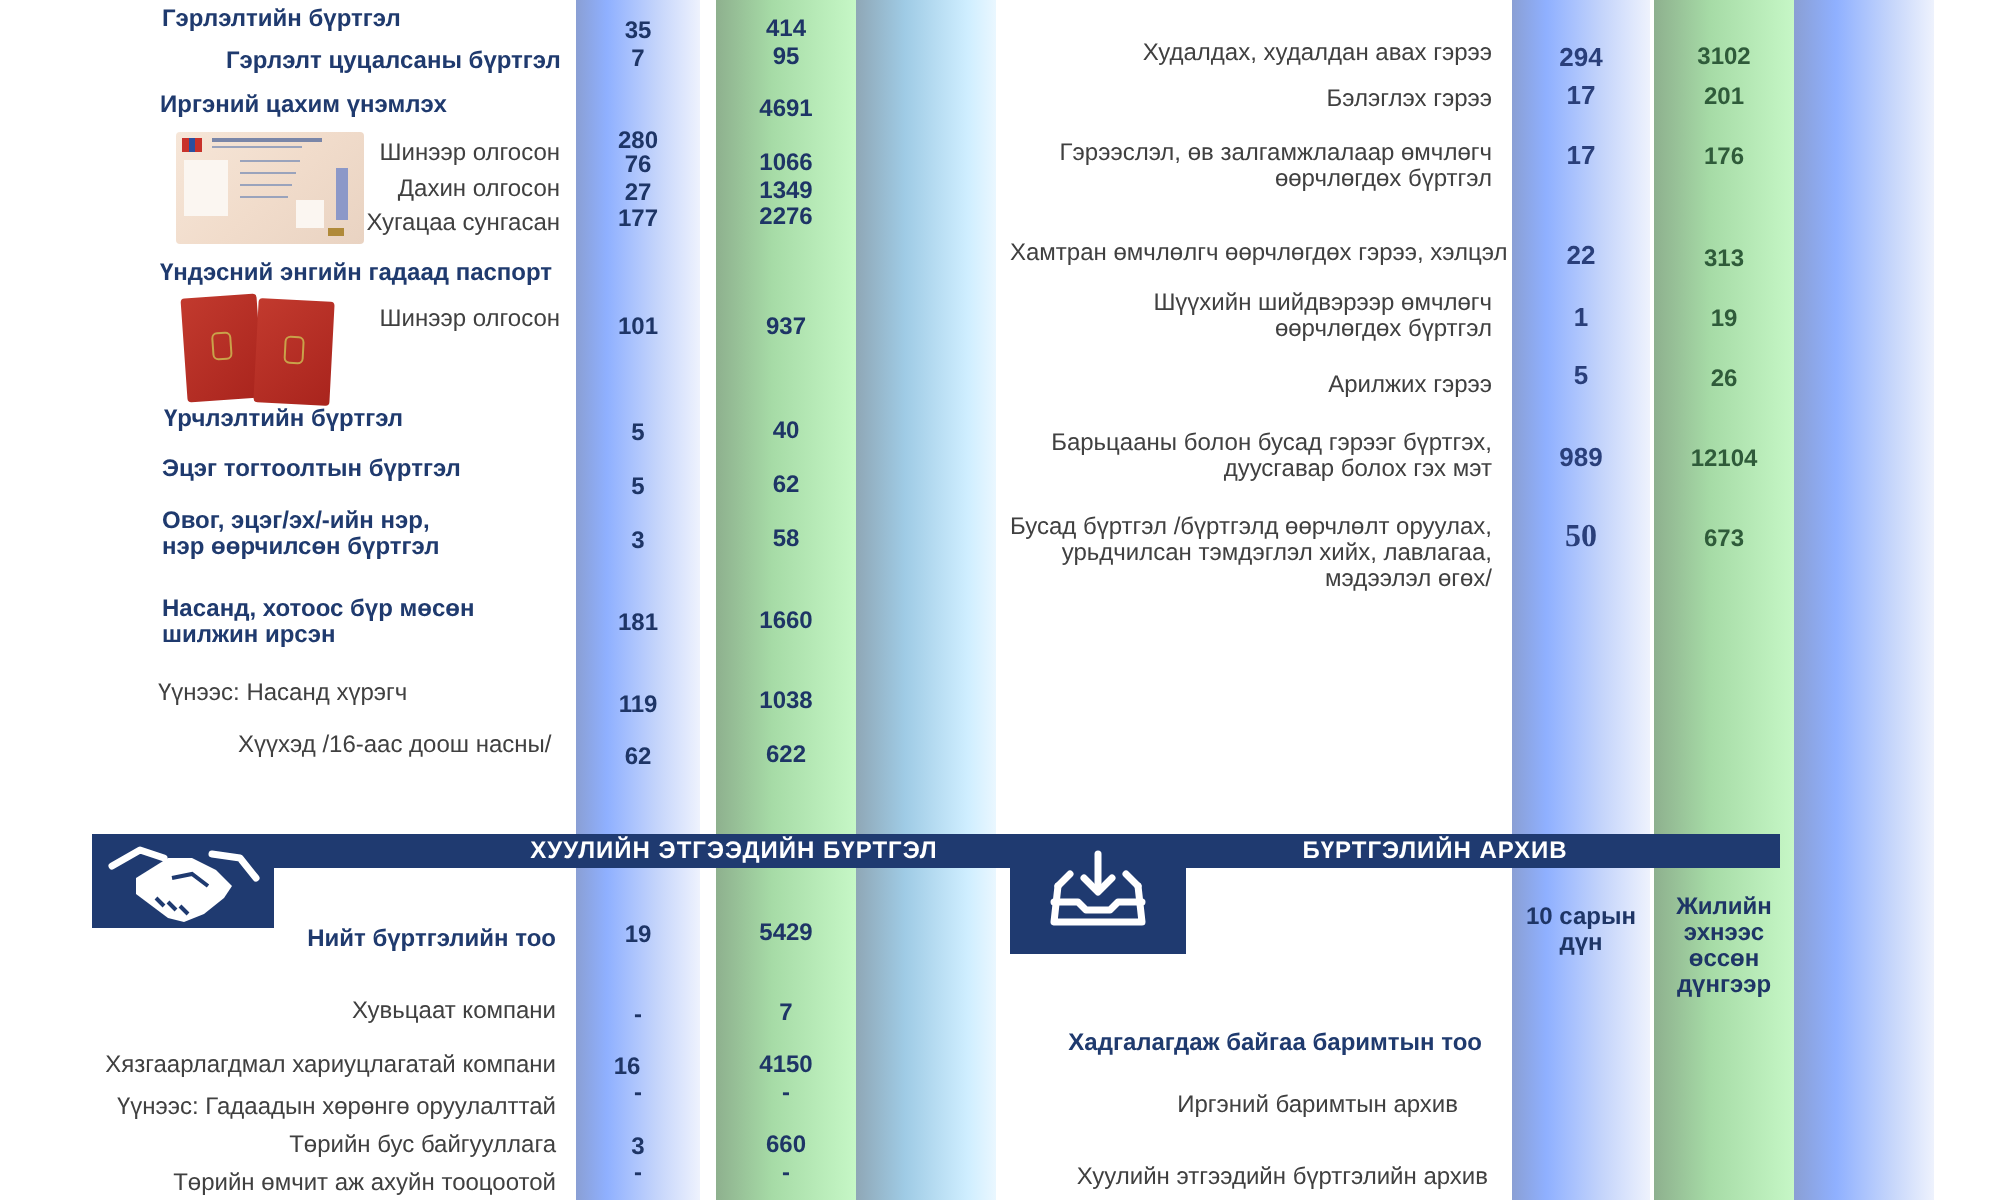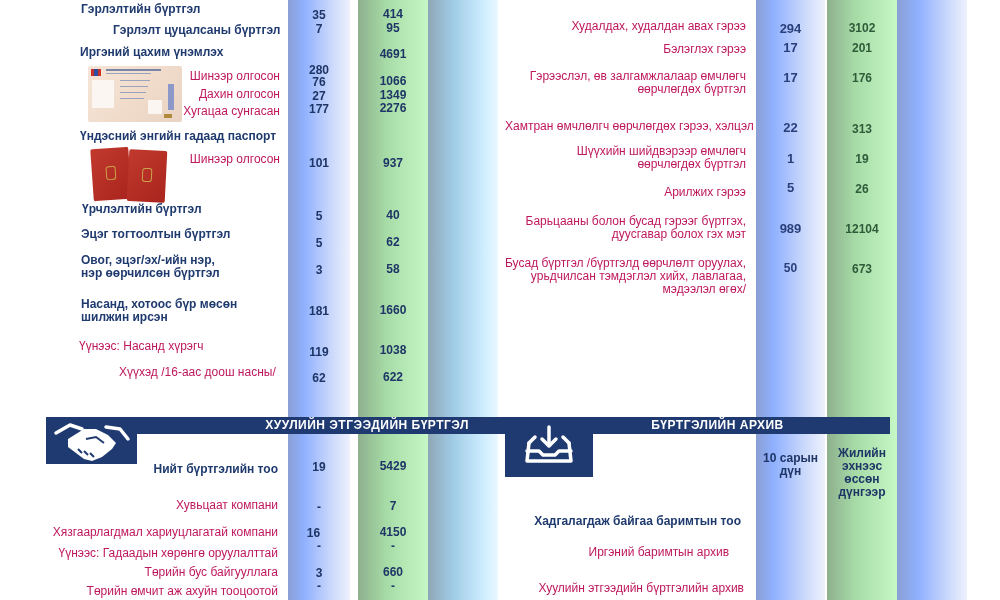--- a/index.html
+++ b/index.html
@@ -5,21 +5,21 @@
   * { margin:0; padding:0; box-sizing:border-box; }
   html, body { width:1000px; height:600px; overflow:hidden; background:#ffffff; }
   body { position:relative; font-family:"Liberation Sans", sans-serif; color:#1f3a6e; }
   .col { position:absolute; top:0; height:600px; }
   .c-blue { background:linear-gradient(to right,#8a9fd4 0%,#8fb0ff 25%,#c4d4fb 65%,#eef2fd 100%); }
   .c-green { background:linear-gradient(to right,#8eb08e 0%,#a6dba6 40%,#c6f7c6 100%); }
   .c-sky { background:linear-gradient(to right,#8fa7b6 0%,#9fcbe5 35%,#cfeeff 80%,#eaf7ff 100%); }
   .c-blue2 { background:linear-gradient(to right,#8a9fd4 0%,#8fb0ff 30%,#c6d6fb 70%,#eef2fd 100%); }
   .t { position:absolute; font-size:12px; white-space:nowrap; line-height:13px; }
   .b { font-weight:bold; color:#1f3a6e; }
-  .n { color:#be185d; }
+  .n { color:#404040; }
   .r { text-align:right; }
   .num { position:absolute; font-size:12px; font-weight:bold; text-align:center; line-height:13px; }
   .nb { color:#2a3f7a; }
   .ng { color:#2f5b3a; }
   .nd { color:#1e3566; }
   .banner { position:absolute; background:#1f3a70; color:#fff; font-weight:bold; font-size:12px; text-align:center; line-height:17px; letter-spacing:0.5px; }
   .iconbox { position:absolute; background:#1f3a70; }
   .idcard { position:absolute; left:88px; top:66px; width:94px; height:56px; background:linear-gradient(135deg,#f6e6d8,#f1dccb 50%,#e9d3c2); border-radius:2px; }
   .passport { position:absolute; width:38px; height:52px; background:linear-gradient(135deg,#c23a2e,#a9241d); border-radius:2px; }
 </style>
@@ -180,21 +180,21 @@
   <div class="num ng" style="left:827px;width:70px;top:183px;">26</div>
 
   <div class="t n r" style="left:505px;width:241px;top:215px;">Барьцааны болон бусад гэрээг бүртгэх,</div>
   <div class="t n r" style="left:505px;width:241px;top:228px;">дуусгавар болох гэх мэт</div>
   <div class="num nb" style="left:756px;width:69px;top:222px;font-size:13px;">989</div>
   <div class="num ng" style="left:827px;width:70px;top:223px;">12104</div>
 
   <div class="t n r" style="left:505px;width:241px;top:257px;">Бусад бүртгэл /бүртгэлд өөрчлөлт оруулах,</div>
   <div class="t n r" style="left:505px;width:241px;top:270px;">урьдчилсан тэмдэглэл хийх, лавлагаа,</div>
   <div class="t n r" style="left:505px;width:241px;top:283px;">мэдээлэл өгөх/</div>
-  <div class="num nb" style="left:756px;width:69px;top:262px;font-size:12px;">50</div>
+  <div class="num nb" style="left:756px;width:69px;top:262px;font-size:16px;font-family:Liberation Serif, serif;">50</div>
   <div class="num ng" style="left:827px;width:70px;top:263px;">673</div>
 </div>
 
 <div>
   <div class="banner" style="left:505px;top:417px;width:385px;height:17px;padding-left:40px;">БҮРТГЭЛИЙН АРХИВ</div>
   <div class="iconbox" style="left:505px;top:417px;width:88px;height:60px;">
     <svg width="88" height="60" viewBox="0 0 88 60">
       <g fill="none" stroke="#ffffff" stroke-width="3.5" stroke-linejoin="round" stroke-linecap="round">
         <path d="M24 26 L22 44 L66 44 L64 26"></path>
         <path d="M22 34 L34 34 L38 38 L50 38 L54 34 L66 34"></path>

